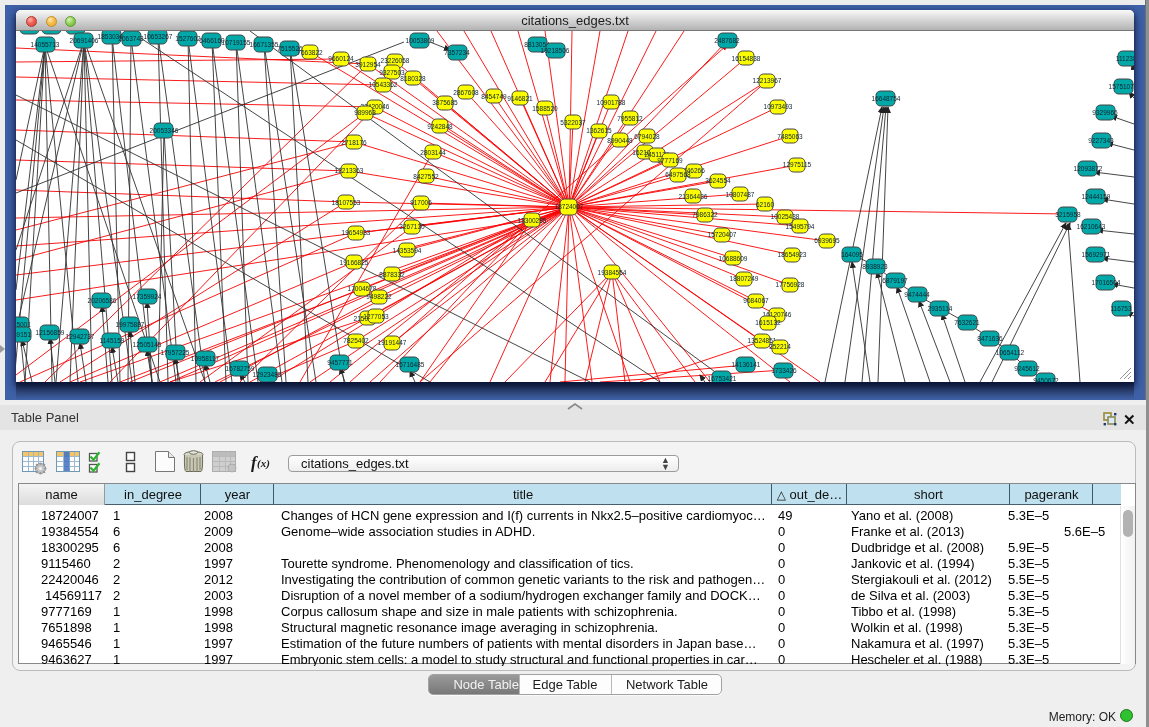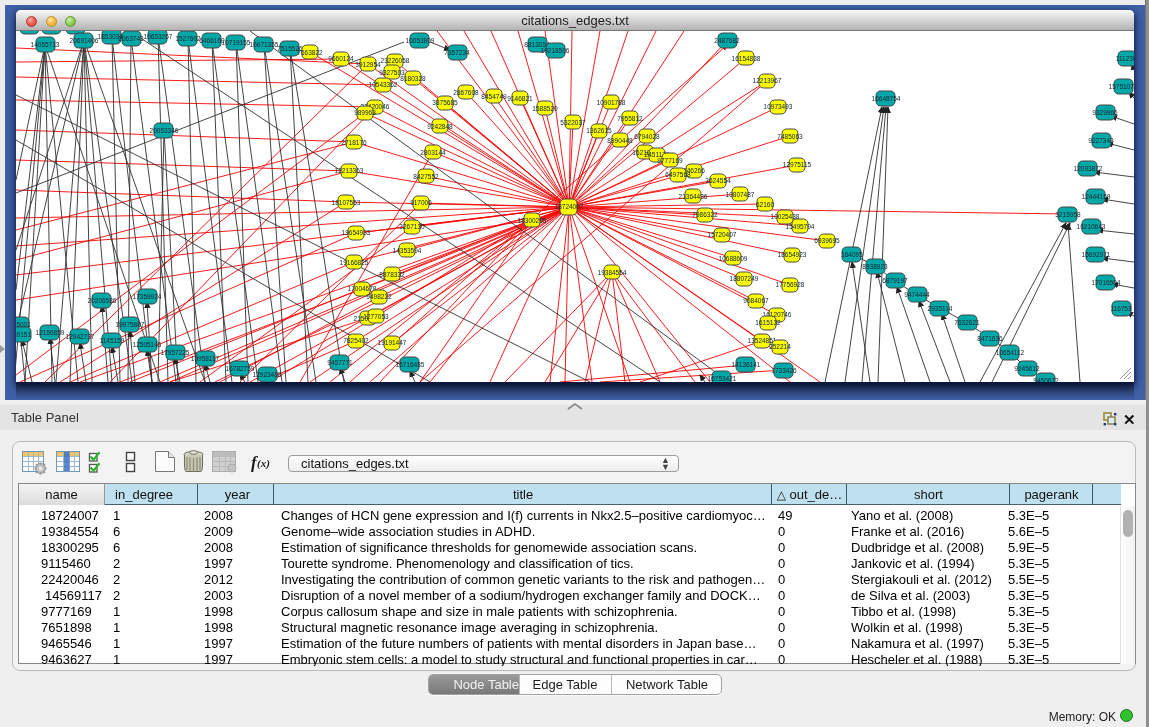--- a/index.html
+++ b/index.html
@@ -606,21 +606,21 @@
 
  <text x="238" y="26" font-family="Liberation Serif, serif" font-style="italic" font-weight="bold" font-size="17" fill="#1a1a1a">f</text>
  <text x="244" y="25" font-family="Liberation Serif, serif" font-style="italic" font-weight="bold" font-size="11" fill="#1a1a1a">(x)</text>
 </g>
 </svg>
       <div class="dropdown">citations_edges.txt<div class="dd-arr">▲<br>▼</div></div>
     </div>
     <div class="table">
       <div class="thead">
         <div class="th gray" style="left:0;width:86px">name</div>
-        <div class="th" style="left:72px;width:107px">in_degree</div>
+        <div class="th" style="left:87px;width:95px">in_degree</div>
         <div class="th" style="left:183px;width:72px">year</div>
         <div class="th" style="left:256px;width:497px">title</div>
         <div class="th" style="left:754px;width:74px"><span style="font-size:12px;color:#1a1a1a">△</span> out_de…</div>
         <div class="th" style="left:829px;width:162px">short</div>
         <div class="th" style="left:992px;width:82px">pagerank</div>
       </div>
       <div class="tbody">
           <div class="row" style="top:0px">
             <div class="c" style="left:22px;width:64px">18724007</div>
             <div class="c" style="left:94px;width:80px">1</div>
@@ -629,28 +629,27 @@
             <div class="c" style="left:759px;width:66px">49</div>
             <div class="c" style="left:832px;width:156px">Yano et al. (2008)</div>
             <div class="c" style="left:989px;width:80px">5.3E–5</div>
           </div>
 <div class="row" style="top:16px">
             <div class="c" style="left:22px;width:64px">19384554</div>
             <div class="c" style="left:94px;width:80px">6</div>
             <div class="c" style="left:185px;width:64px">2009</div>
             <div class="c" style="left:262px;width:490px">Genome–wide association studies in ADHD.</div>
             <div class="c" style="left:759px;width:66px">0</div>
-            <div class="c" style="left:832px;width:156px">Franke et al. (2016)</div>
-            <div class="c" style="left:989px;width:80px">5.6E–5</div>
+            <div class="c" style="left:832px;width:156px">Franke et al. (2013)</div>
+            <div class="c" style="left:1045px;width:80px">5.6E–5</div>
           </div>
 <div class="row" style="top:32px">
             <div class="c" style="left:22px;width:64px">18300295</div>
             <div class="c" style="left:94px;width:80px">6</div>
             <div class="c" style="left:185px;width:64px">2008</div>
-            <div class="c" style="left:262px;width:490px">Estimation of significance thresholds for genomewide association scans.</div>
             <div class="c" style="left:759px;width:66px">0</div>
             <div class="c" style="left:832px;width:156px">Dudbridge et al. (2008)</div>
             <div class="c" style="left:989px;width:80px">5.9E–5</div>
           </div>
 <div class="row" style="top:48px">
             <div class="c" style="left:22px;width:64px">9115460</div>
             <div class="c" style="left:94px;width:80px">2</div>
             <div class="c" style="left:185px;width:64px">1997</div>
             <div class="c" style="left:262px;width:490px">Tourette syndrome. Phenomenology and classification of tics.</div>
             <div class="c" style="left:759px;width:66px">0</div>

